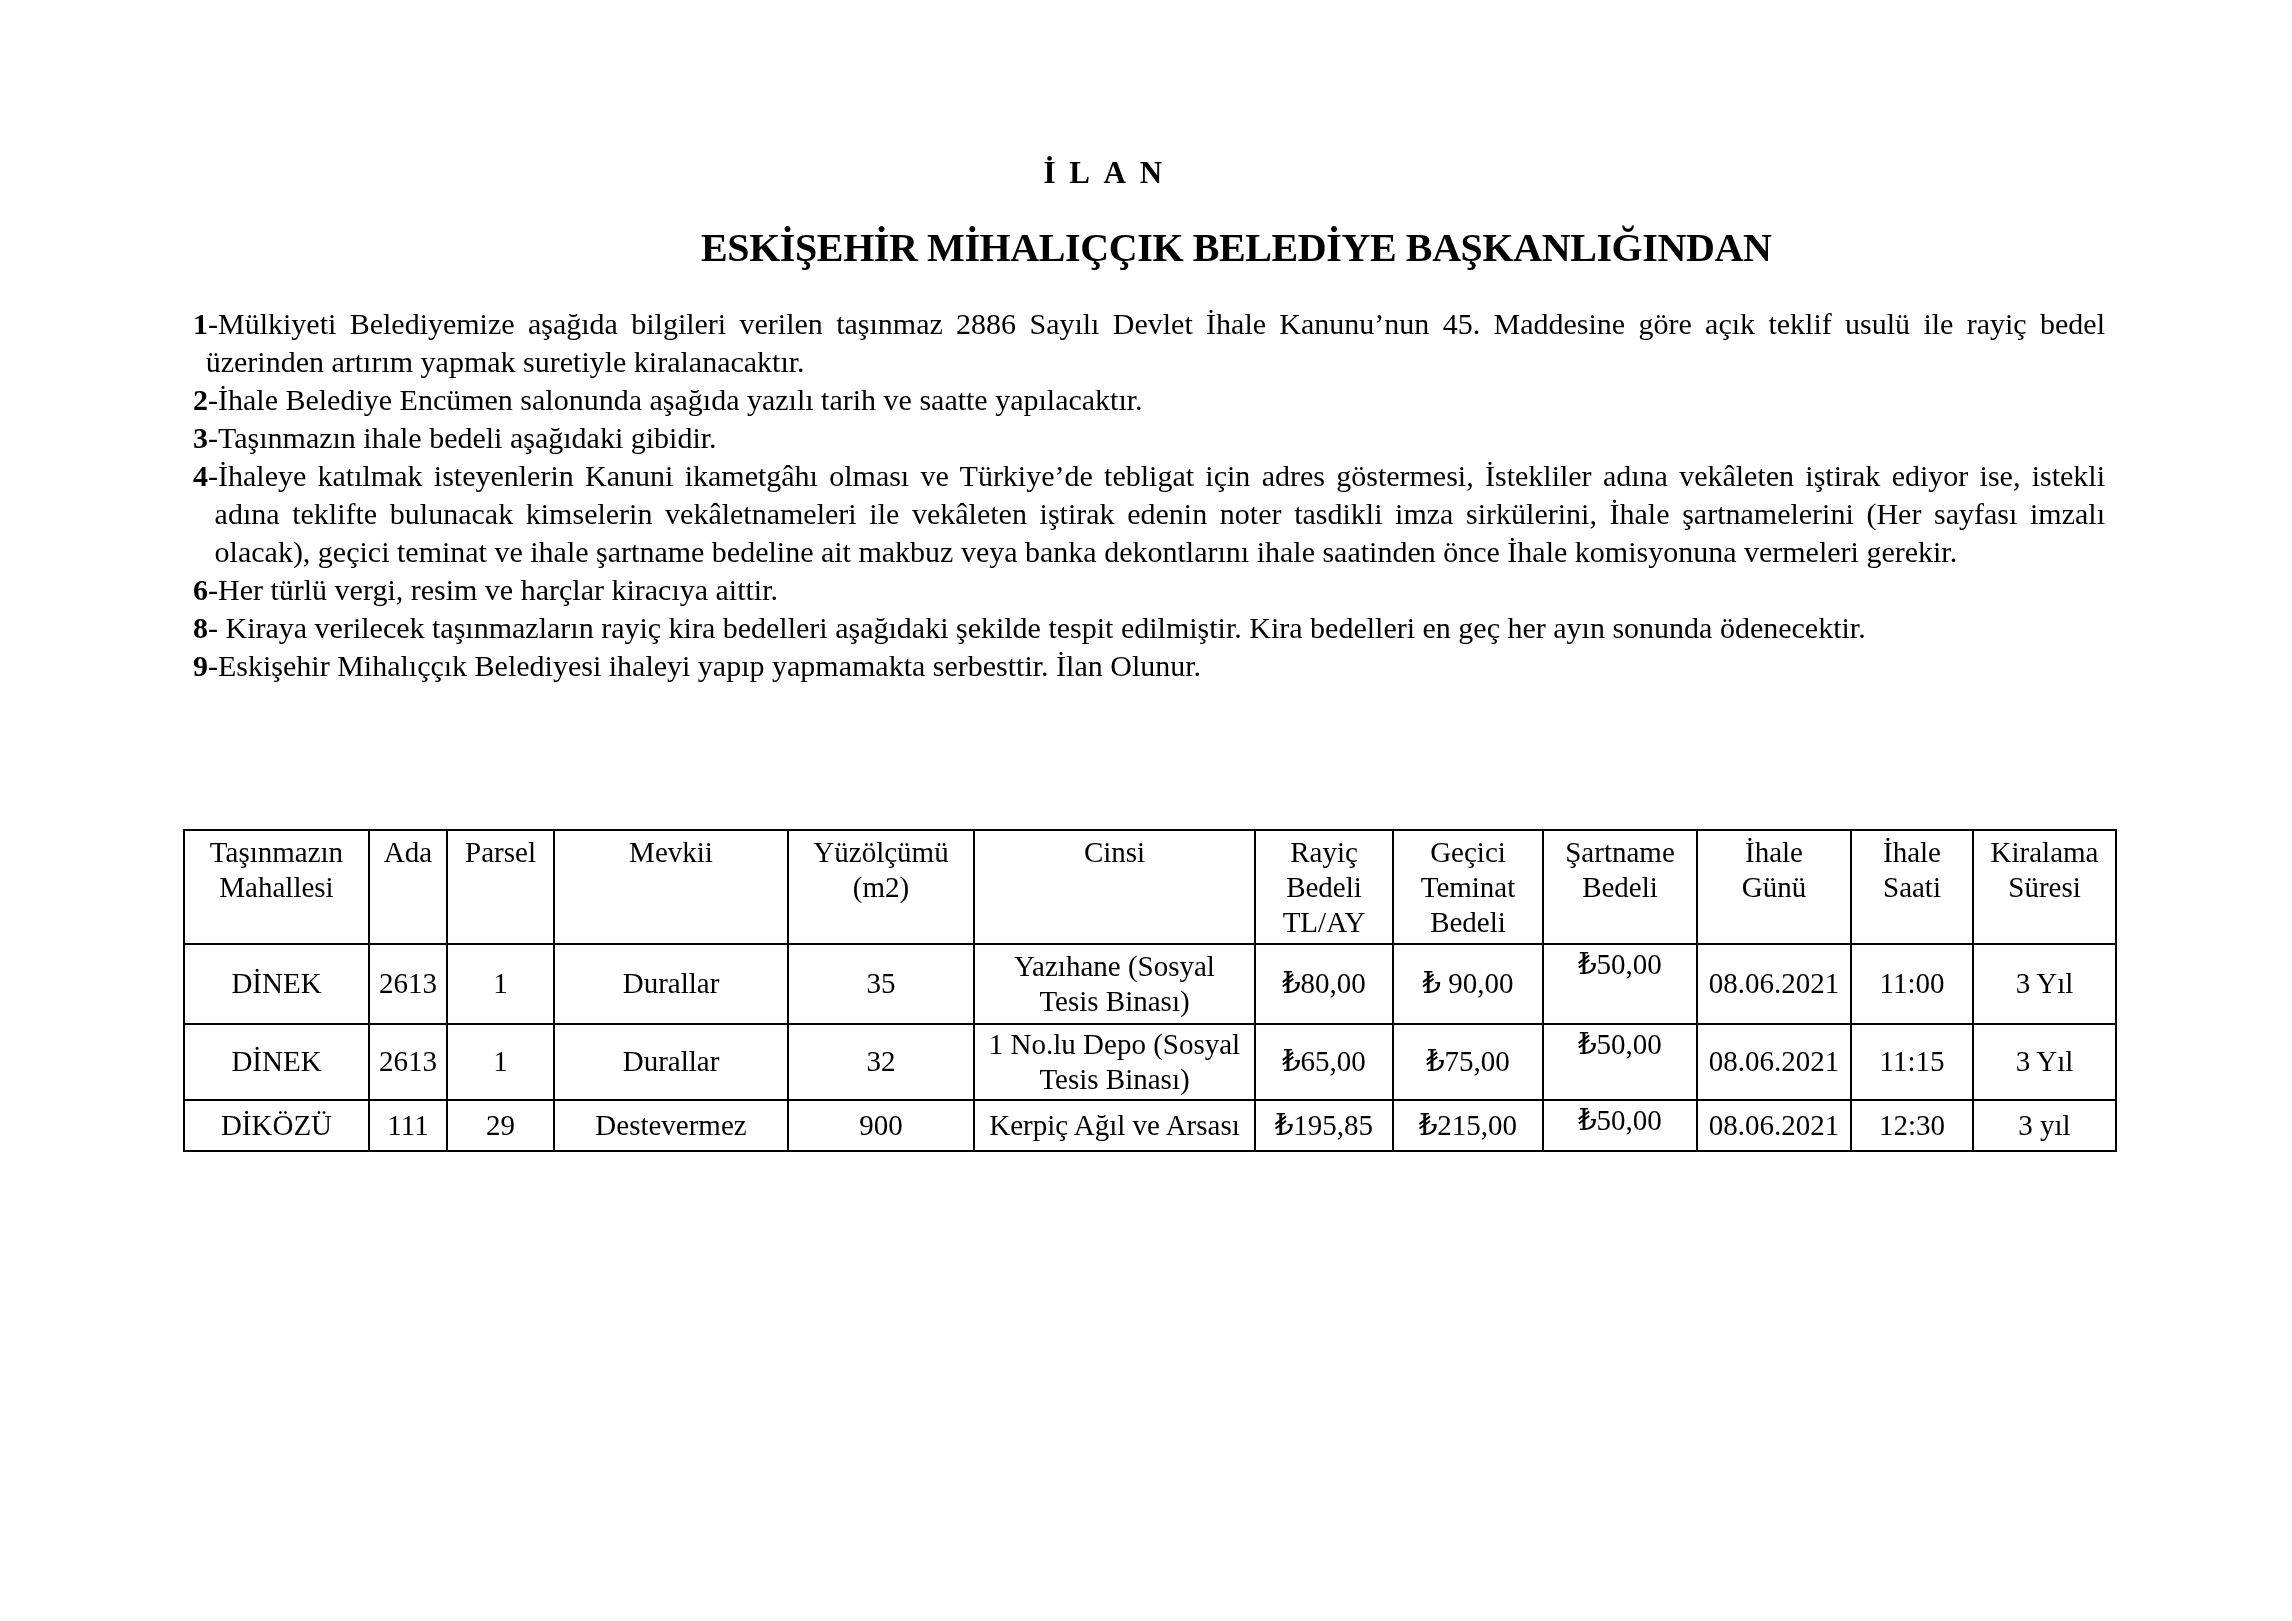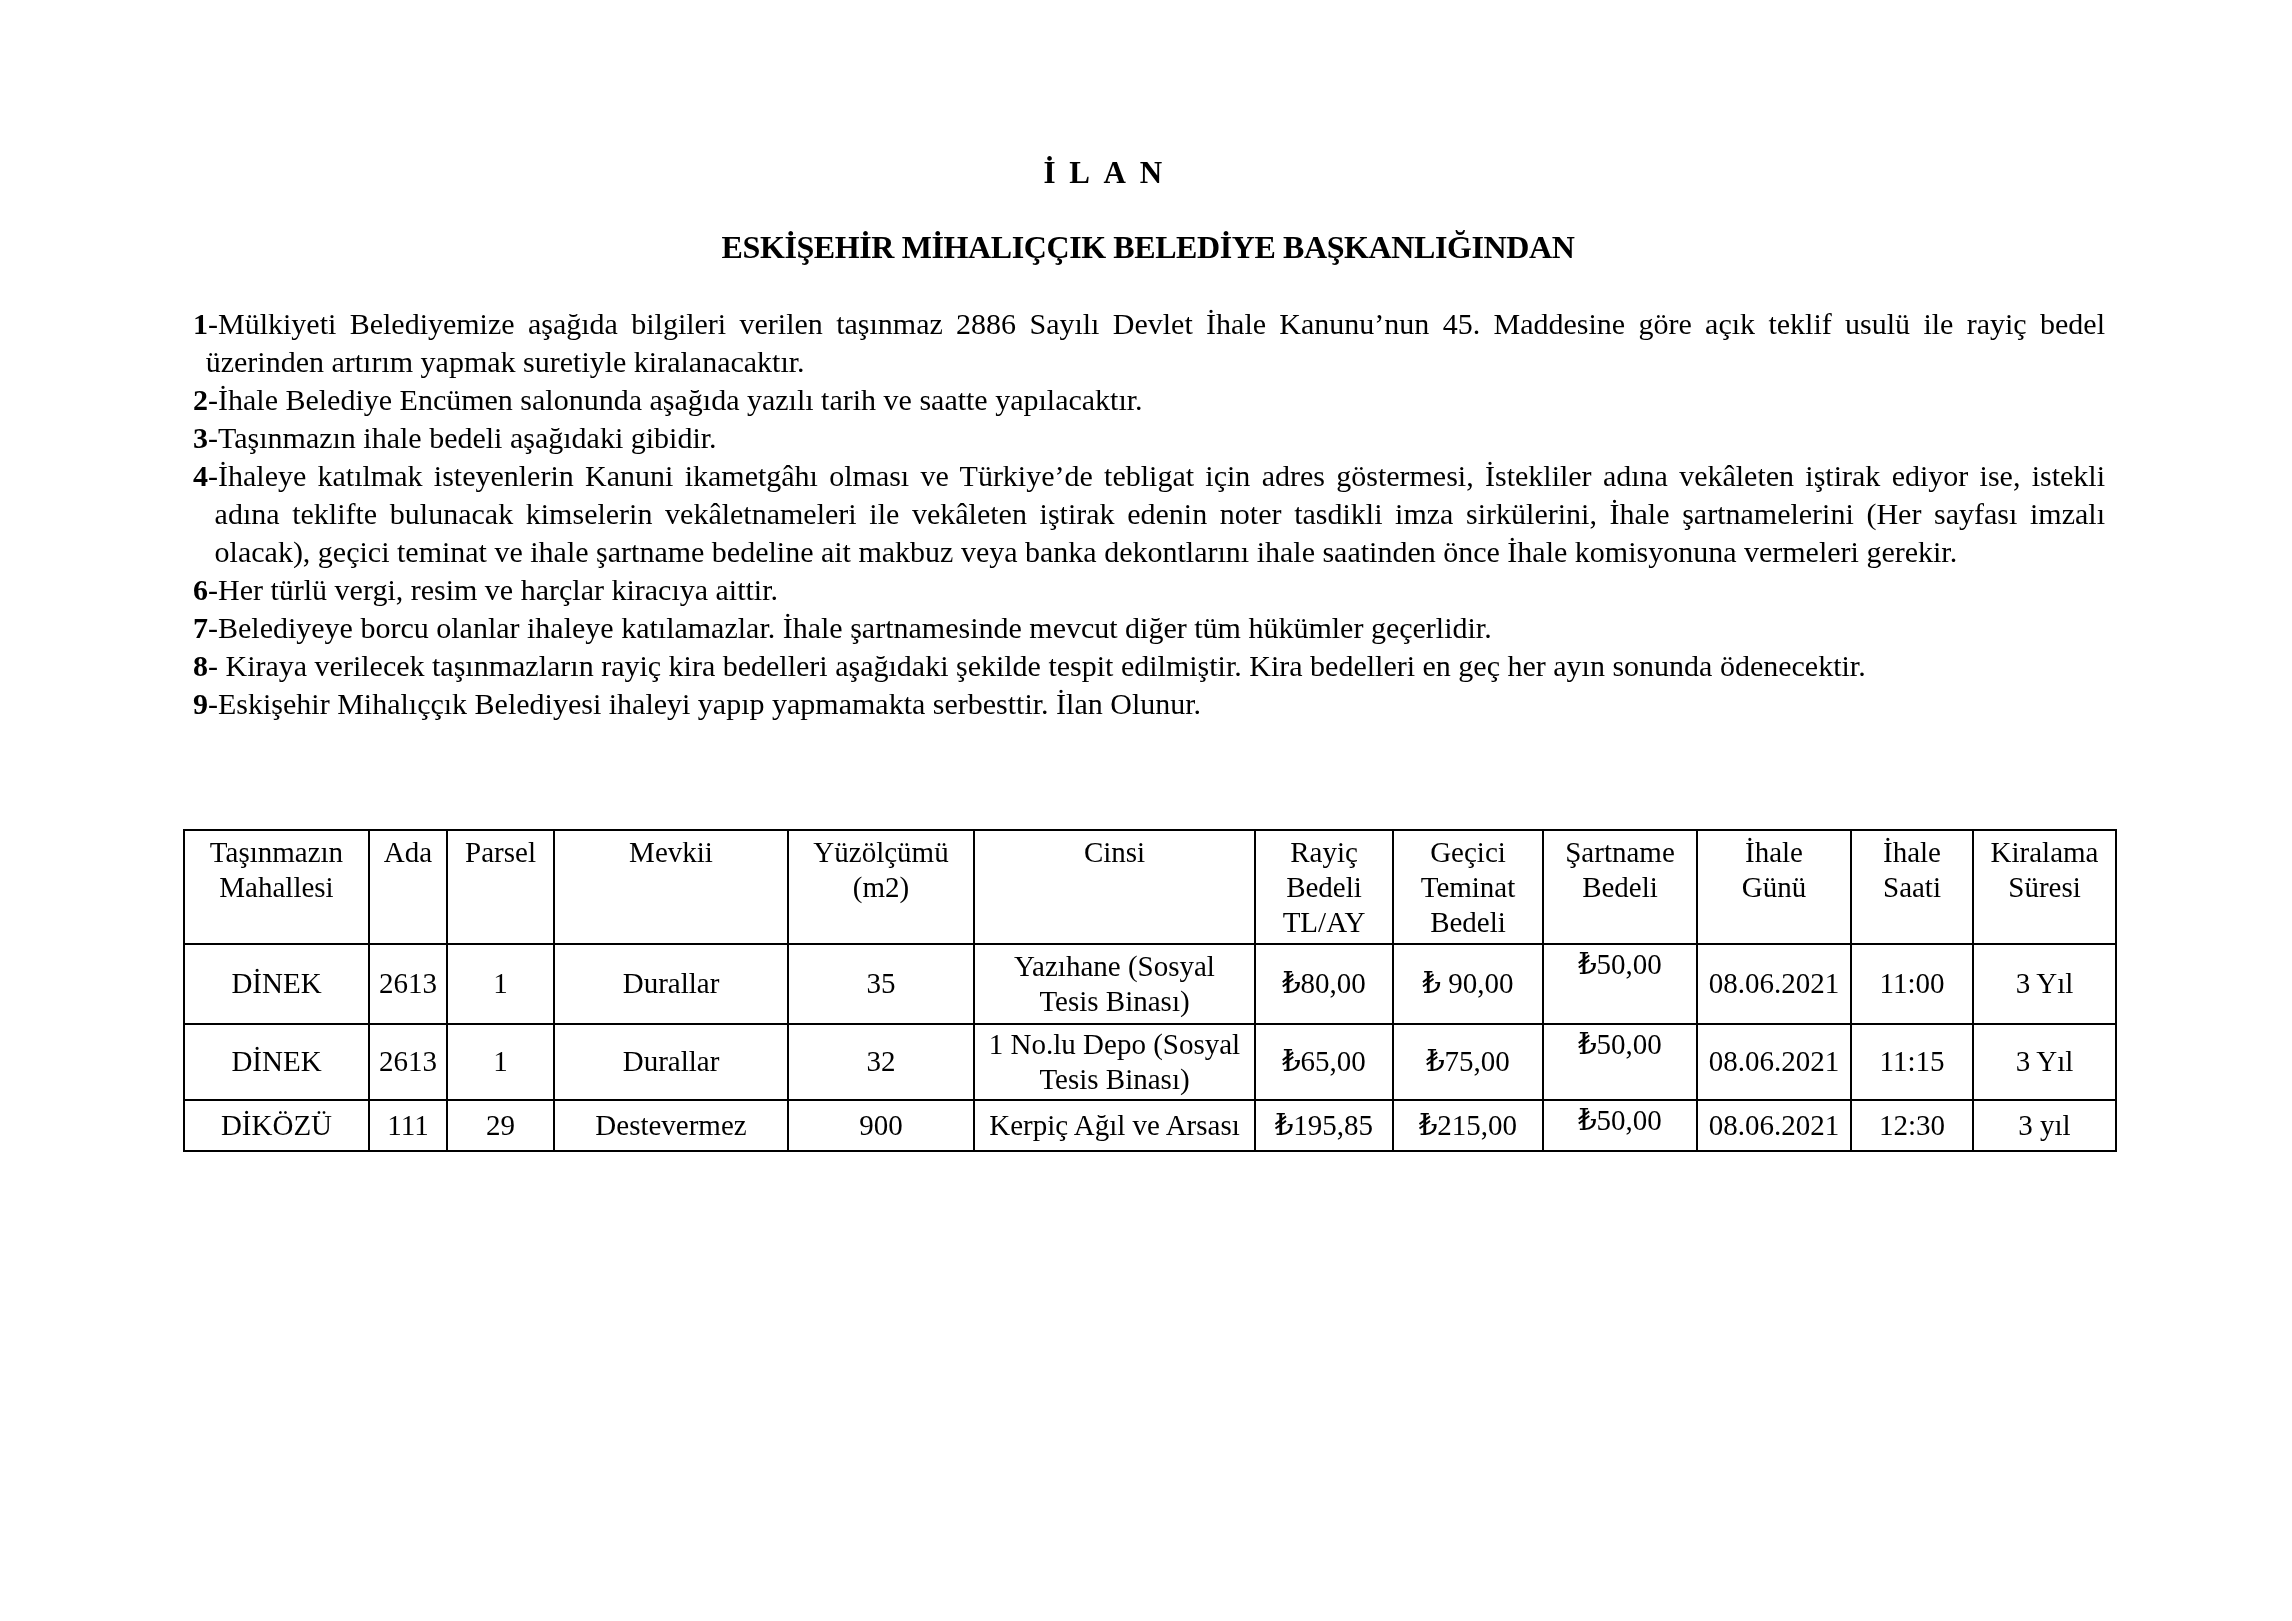--- a/index.html
+++ b/index.html
@@ -9,21 +9,21 @@
     color: #000000;
   }
   .title {
     position: absolute; left: 0; width: 2229px; top: 153px;
     text-align: center; font-weight: bold; font-size: 31px;
     letter-spacing: 13.7px; line-height: 39px; padding-left: 0;
   }
   .title span { margin-left: -9.8px; }
   .subtitle {
     position: absolute; left: 701px; width: 894px; top: 227px;
-    text-align: center; font-weight: bold; font-size: 32px;
+    text-align: center; font-weight: bold; font-size: 40px;
     line-height: 41px; white-space: nowrap; letter-spacing: -0.4px;
   }
   .body-text {
     position: absolute; left: 193px; width: 1912px; top: 305px;
     font-size: 30px; line-height: 38px;
   }
   .item { text-align: justify; text-align-last: left; }
   .item .num { font-weight: bold; }
   .item.hang { padding-left: 21.6px; text-indent: -21.6px; }
   .item.hang1 { padding-left: 12.7px; text-indent: -12.7px; }
@@ -55,21 +55,20 @@
 <div class="title"><span>İLAN</span></div>
 
 <div class="subtitle">ESKİŞEHİR MİHALIÇÇIK BELEDİYE BAŞKANLIĞINDAN</div>
 
 <div class="body-text">
   <div class="item hang1"><span class="num">1</span><span>-Mülkiyeti Belediyemize aşağıda bilgileri verilen taşınmaz 2886 Sayılı Devlet İhale Kanunu’nun 45. Maddesine göre açık teklif usulü ile rayiç bedel üzerinden artırım yapmak suretiyle kiralanacaktır.</span></div>
   <div class="item"><span class="num">2</span><span>-İhale Belediye Encümen salonunda aşağıda yazılı tarih ve saatte yapılacaktır.</span></div>
   <div class="item"><span class="num">3</span><span>-Taşınmazın ihale bedeli aşağıdaki gibidir.</span></div>
   <div class="item hang"><span class="num">4</span><span>-İhaleye katılmak isteyenlerin Kanuni ikametgâhı olması ve Türkiye’de tebligat için adres göstermesi, İstekliler adına vekâleten iştirak ediyor ise, istekli adına teklifte bulunacak kimselerin vekâletnameleri ile vekâleten iştirak edenin noter tasdikli imza sirkülerini, İhale şartnamelerini (Her sayfası imzalı olacak), geçici teminat ve ihale şartname bedeline ait makbuz veya banka dekontlarını ihale saatinden önce İhale komisyonuna vermeleri gerekir.</span></div>
   <div class="item"><span class="num">6</span><span>-Her türlü vergi, resim ve harçlar kiracıya aittir.</span></div>
-  <div class="item"><span class="num">7</span><span>-Belediyeye borcu olanlar ihaleye katılamazlar. İhale şartnamesinde mevcut diğer tüm hükümler geçerlidir.</span></div>
   <div class="item"><span class="num">8</span><span>- Kiraya verilecek taşınmazların rayiç kira bedelleri aşağıdaki şekilde tespit edilmiştir. Kira bedelleri en geç her ayın sonunda ödenecektir.</span></div>
   <div class="item"><span class="num">9</span><span>-Eskişehir Mihalıççık Belediyesi ihaleyi yapıp yapmamakta serbesttir. İlan Olunur.</span></div>
 </div>
 
 <table class="ilan">
   <colgroup>
     <col style="width:185px">
       <col style="width:78px">
       <col style="width:107px">
       <col style="width:234px">

